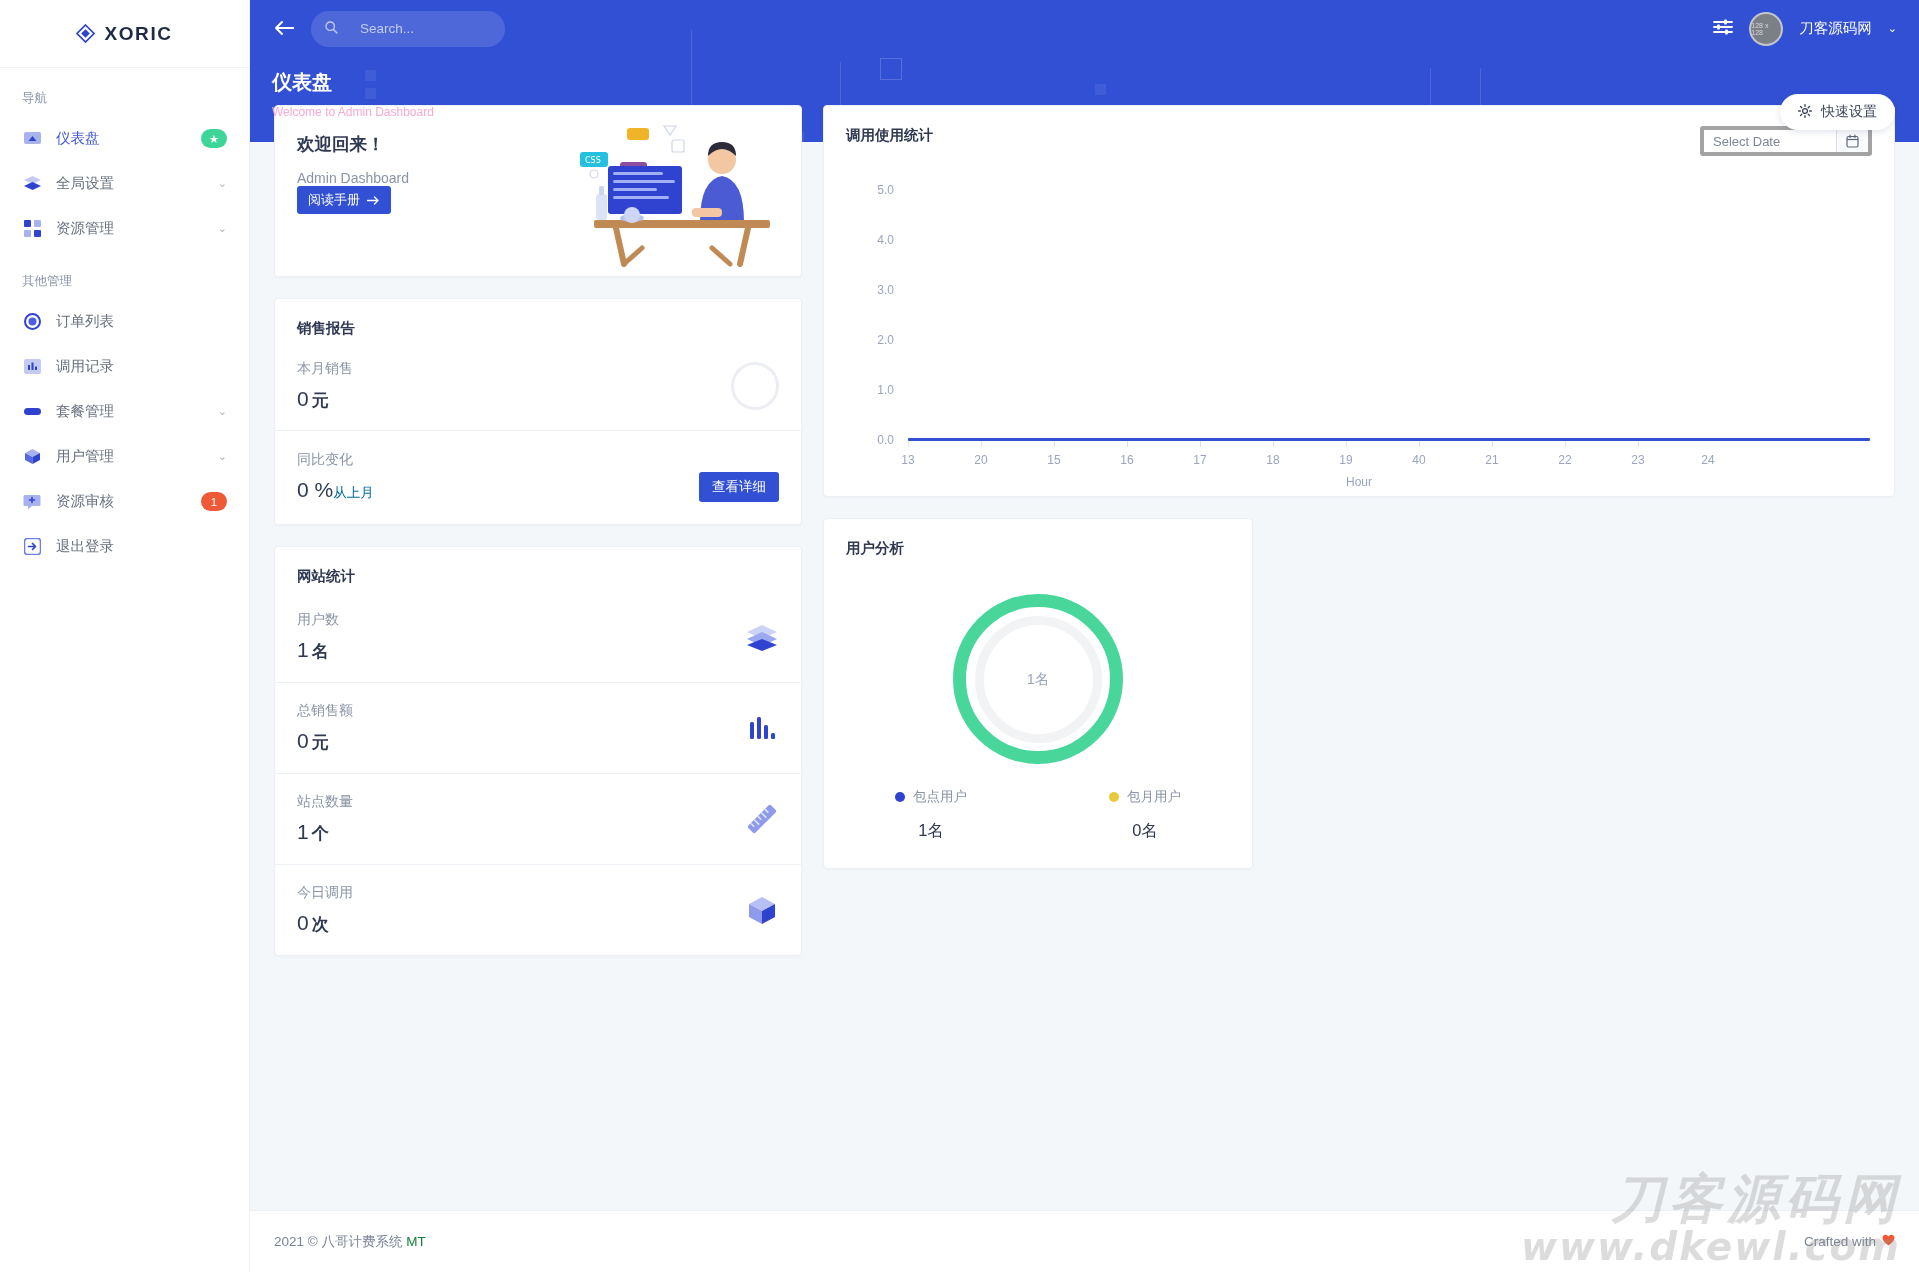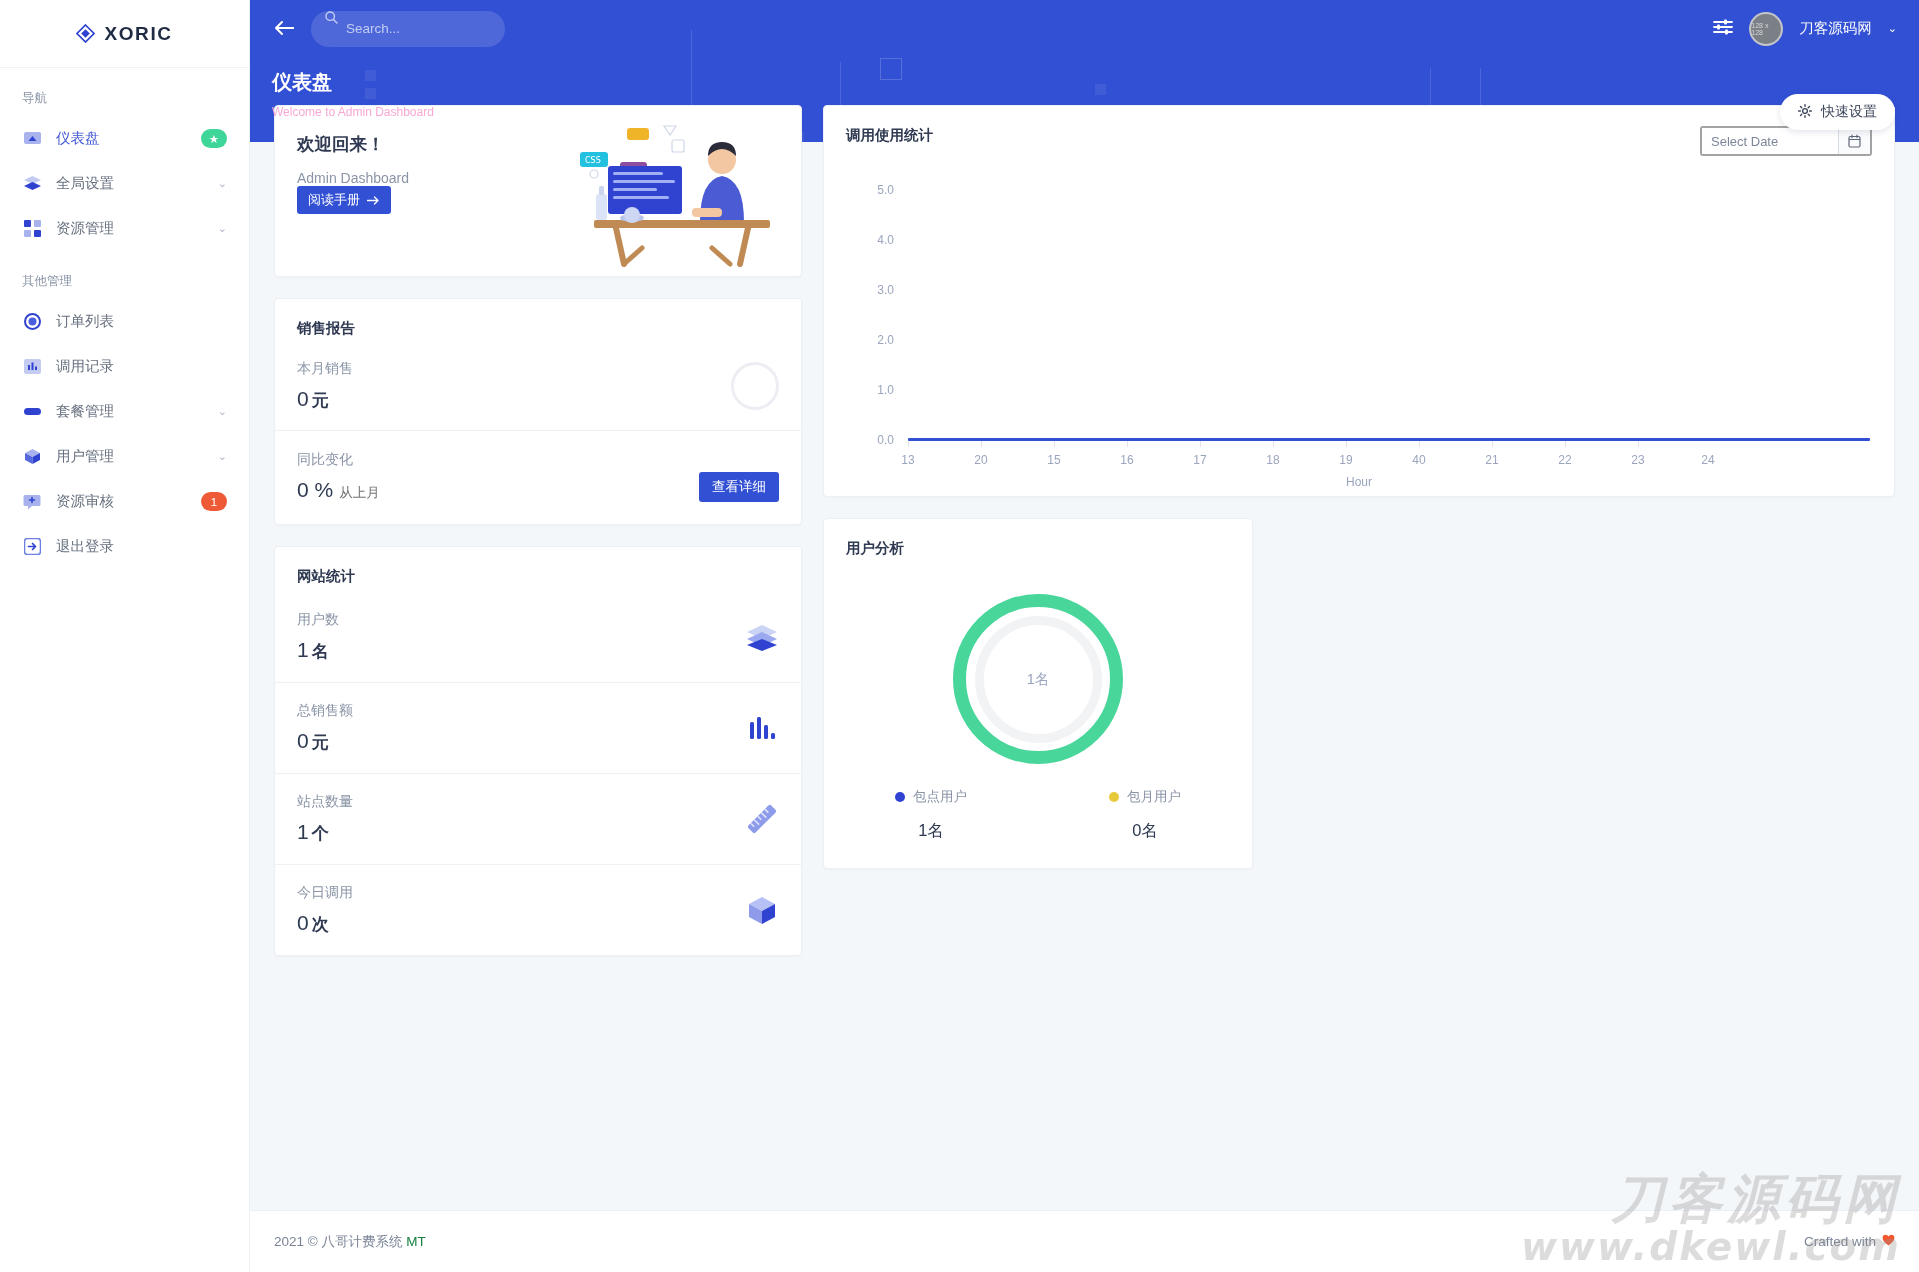--- a/index.html
+++ b/index.html
@@ -57,21 +57,21 @@
   .hero-deco { position: absolute; background: rgba(255,255,255,.07); }
   .hero-line { position: absolute; width: 1px; background: rgba(255,255,255,.13); }
   .topbar {
     height: 57px; display: flex; align-items: center; padding: 0 22px;
     position: relative; z-index: 3;
   }
   .collapse-ico { color: #fff; font-size: 22px; margin-right: 17px; cursor: pointer;
                   line-height: 1; }
   .search-box {
     width: 194px; height: 36px; background: rgba(255,255,255,.14);
-    border-radius: 18px; display: flex; padding: 0 14px;
+    border-radius: 18px; display: flex; align-items: center; padding: 0 14px; gap: 14px;
   }
   .search-ico { color: #c3cdf2; font-size: 13px; margin-right: 8px; }
   .search-input {
     background: transparent; border: 0; outline: 0; color: #fff;
     font-size: 13.5px; font-family: inherit; width: 100%;
   }
   .search-input::placeholder { color: #c3cdf2; }
   .topbar-right { margin-left: auto; display: flex; align-items: center; gap: 16px; }
   .sliders-ico { color: #fff; }
   .avatar {
@@ -132,42 +132,42 @@
   .metric-val { font-size: 21px; color: #2f3a52; margin-top: 9px; font-weight: 500; }
   .metric-val .unit { font-size: 17px; font-weight: bold; margin-left: 3px; }
   .ring-ph {
     width: 48px; height: 48px; border-radius: 50%; border: 3px solid #eceef3;
   }
   .sales-row2 {
     display: flex; align-items: flex-end; padding: 20px 22px 22px 22px;
     justify-content: space-between;
   }
   .pct-line { font-size: 21px; color: #2f3a52; }
-  .pct-line .sm { font-size: 13.5px; color: #737373; margin-left: 6px; }
+  .pct-line .sm { font-size: 13.5px; color: #0369a1; }
   .detail-btn {
     background: #3250d4; color: #fff; border: 0; border-radius: 3px;
     height: 30px; padding: 0 13px; font-size: 13.5px; cursor: pointer;
     font-family: inherit;
   }
 
   
   .stat-row {
     display: flex; align-items: center; justify-content: space-between;
     padding: 19px 22px; border-bottom: 1px solid #eef1f5;
   }
   .stat-row:last-child { border-bottom: 0; }
   .stat-ico { width: 34px; height: 34px; }
 
   
   .chart-head {
     display: flex; align-items: flex-start; justify-content: space-between;
     padding: 20px 22px 0 22px;
   }
   .date-picker {
-    display: flex; width: 172px; height: 30px; border: 2px solid #a3a3a3;
+    display: flex; width: 172px; height: 30px; border: 4px solid #a3a3a3;
     border-radius: 3px; overflow: hidden; background: #fff;
   }
   .date-picker input {
     border: 0; outline: 0; flex: 1; padding: 0 9px; font-size: 13px;
     color: #6b7487; font-family: inherit; min-width: 0;
   }
   .date-picker input::placeholder { color: #7d8698; }
   .dp-btn {
     width: 32px; border-left: 1px solid #d8dde6; background: #fafbfc;
     display: flex; align-items: center; justify-content: center; cursor: pointer;

